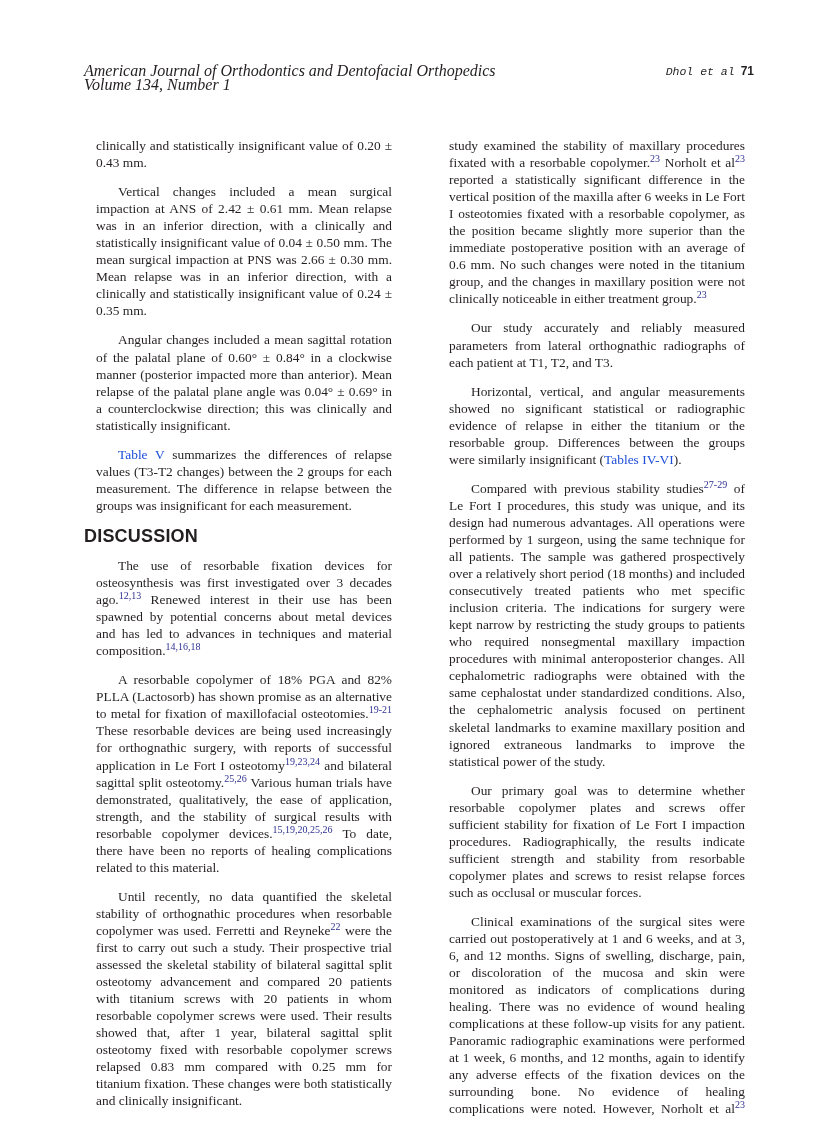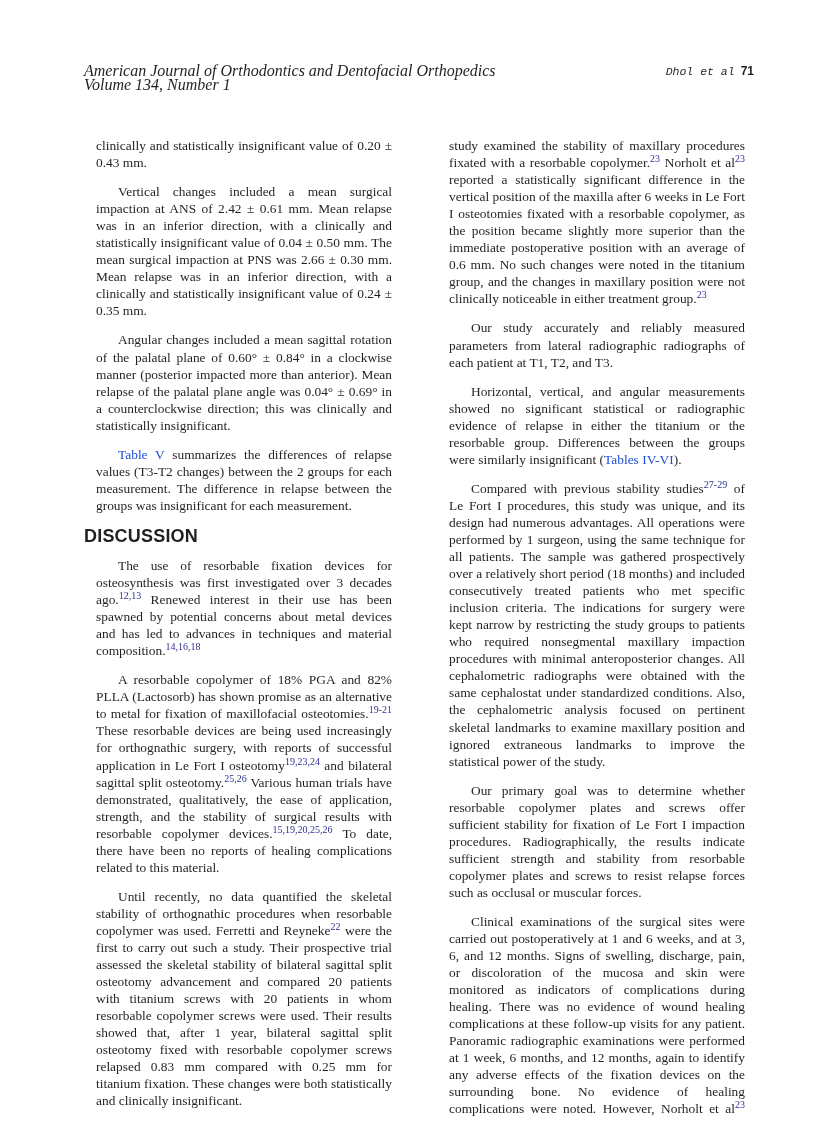--- a/index.html
+++ b/index.html
@@ -39,18 +39,18 @@
   <p>Angular changes included a mean sagittal rotation of the palatal plane of 0.60° ± 0.84° in a clockwise manner (posterior impacted more than anterior). Mean relapse of the palatal plane angle was 0.04° ± 0.69° in a counterclockwise direction; this was clinically and statistically insignificant.</p>
   <p><span class="ref">Table V</span><span> summarizes the differences of relapse values (T3-T2 changes) between the 2 groups for each measurement. The difference in relapse between the groups was insignificant for each measurement.</span></p>
   <h2>DISCUSSION</h2>
   <p><span>The use of resorbable fixation devices for osteosynthesis was first investigated over 3 decades ago.</span><sup>12,13</sup><span> Renewed interest in their use has been spawned by potential concerns about metal devices and has led to advances in techniques and material composition.</span><sup>14,16,18</sup></p>
   <p><span>A resorbable copolymer of 18% PGA and 82% PLLA (Lactosorb) has shown promise as an alternative to metal for fixation of maxillofacial osteotomies.</span><sup>19-21</sup><span> These resorbable devices are being used increasingly for orthognathic surgery, with reports of successful application in Le Fort I osteotomy</span><sup>19,23,24</sup><span> and bilateral sagittal split osteotomy.</span><sup>25,26</sup><span> Various human trials have demonstrated, qualitatively, the ease of application, strength, and the stability of surgical results with resorbable copolymer devices.</span><sup>15,19,20,25,26</sup><span> To date, there have been no reports of healing complications related to this material.</span></p>
   <p><span>Until recently, no data quantified the skeletal stability of orthognathic procedures when resorbable copolymer was used. Ferretti and Reyneke</span><sup>22</sup><span> were the first to carry out such a study. Their prospective trial assessed the skeletal stability of bilateral sagittal split osteotomy advancement and compared 20 patients with titanium screws with 20 patients in whom resorbable copolymer screws were used. Their results showed that, after 1 year, bilateral sagittal split osteotomy fixed with resorbable copolymer screws relapsed 0.83 mm compared with 0.25 mm for titanium fixation. These changes were both statistically and clinically insignificant.</span></p>
 </div>
 
 <div class="col right">
   <p class="noind"><span>study examined the stability of maxillary procedures fixated with a resorbable copolymer.</span><sup>23</sup><span> Norholt et al</span><sup>23</sup><span> reported a statistically significant difference in the vertical position of the maxilla after 6 weeks in Le Fort I osteotomies fixated with a resorbable copolymer, as the position became slightly more superior than the immediate postoperative position with an average of 0.6 mm. No such changes were noted in the titanium group, and the changes in maxillary position were not clinically noticeable in either treatment group.</span><sup>23</sup></p>
-  <p>Our study accurately and reliably measured parameters from lateral radiographic radiographs of each patient at T1, T2, and T3.</p>
+  <p>Our study accurately and reliably measured parameters from lateral orthognathic radiographs of each patient at T1, T2, and T3.</p>
   <p><span>Horizontal, vertical, and angular measurements showed no significant statistical or radiographic evidence of relapse in either the titanium or the resorbable group. Differences between the groups were similarly insignificant (</span><span class="ref">Tables IV-VI</span><span>).</span></p>
   <p><span>Compared with previous stability studies</span><sup>27-29</sup><span> of Le Fort I procedures, this study was unique, and its design had numerous advantages. All operations were performed by 1 surgeon, using the same technique for all patients. The sample was gathered prospectively over a relatively short period (18 months) and included consecutively treated patients who met specific inclusion criteria. The indications for surgery were kept narrow by restricting the study groups to patients who required nonsegmental maxillary impaction procedures with minimal anteroposterior changes. All cephalometric radiographs were obtained with the same cephalostat under standardized conditions. Also, the cephalometric analysis focused on pertinent skeletal landmarks to examine maxillary position and ignored extraneous landmarks to improve the statistical power of the study.</span></p>
   <p>Our primary goal was to determine whether resorbable copolymer plates and screws offer sufficient stability for fixation of Le Fort I impaction procedures. Radiographically, the results indicate sufficient strength and stability from resorbable copolymer plates and screws to resist relapse forces such as occlusal or muscular forces.</p>
   <p><span>Clinical examinations of the surgical sites were carried out postoperatively at 1 and 6 weeks, and at 3, 6, and 12 months. Signs of swelling, discharge, pain, or discoloration of the mucosa and skin were monitored as indicators of complications during healing. There was no evidence of wound healing complications at these follow-up visits for any patient. Panoramic radiographic examinations were performed at 1 week, 6 months, and 12 months, again to identify any adverse effects of the fixation devices on the surrounding bone. No evidence of healing complications were noted. However, Norholt et al</span><sup>23</sup><span> found 2 patients with infec-</span></p>
 </div>
 
 </body></html>

